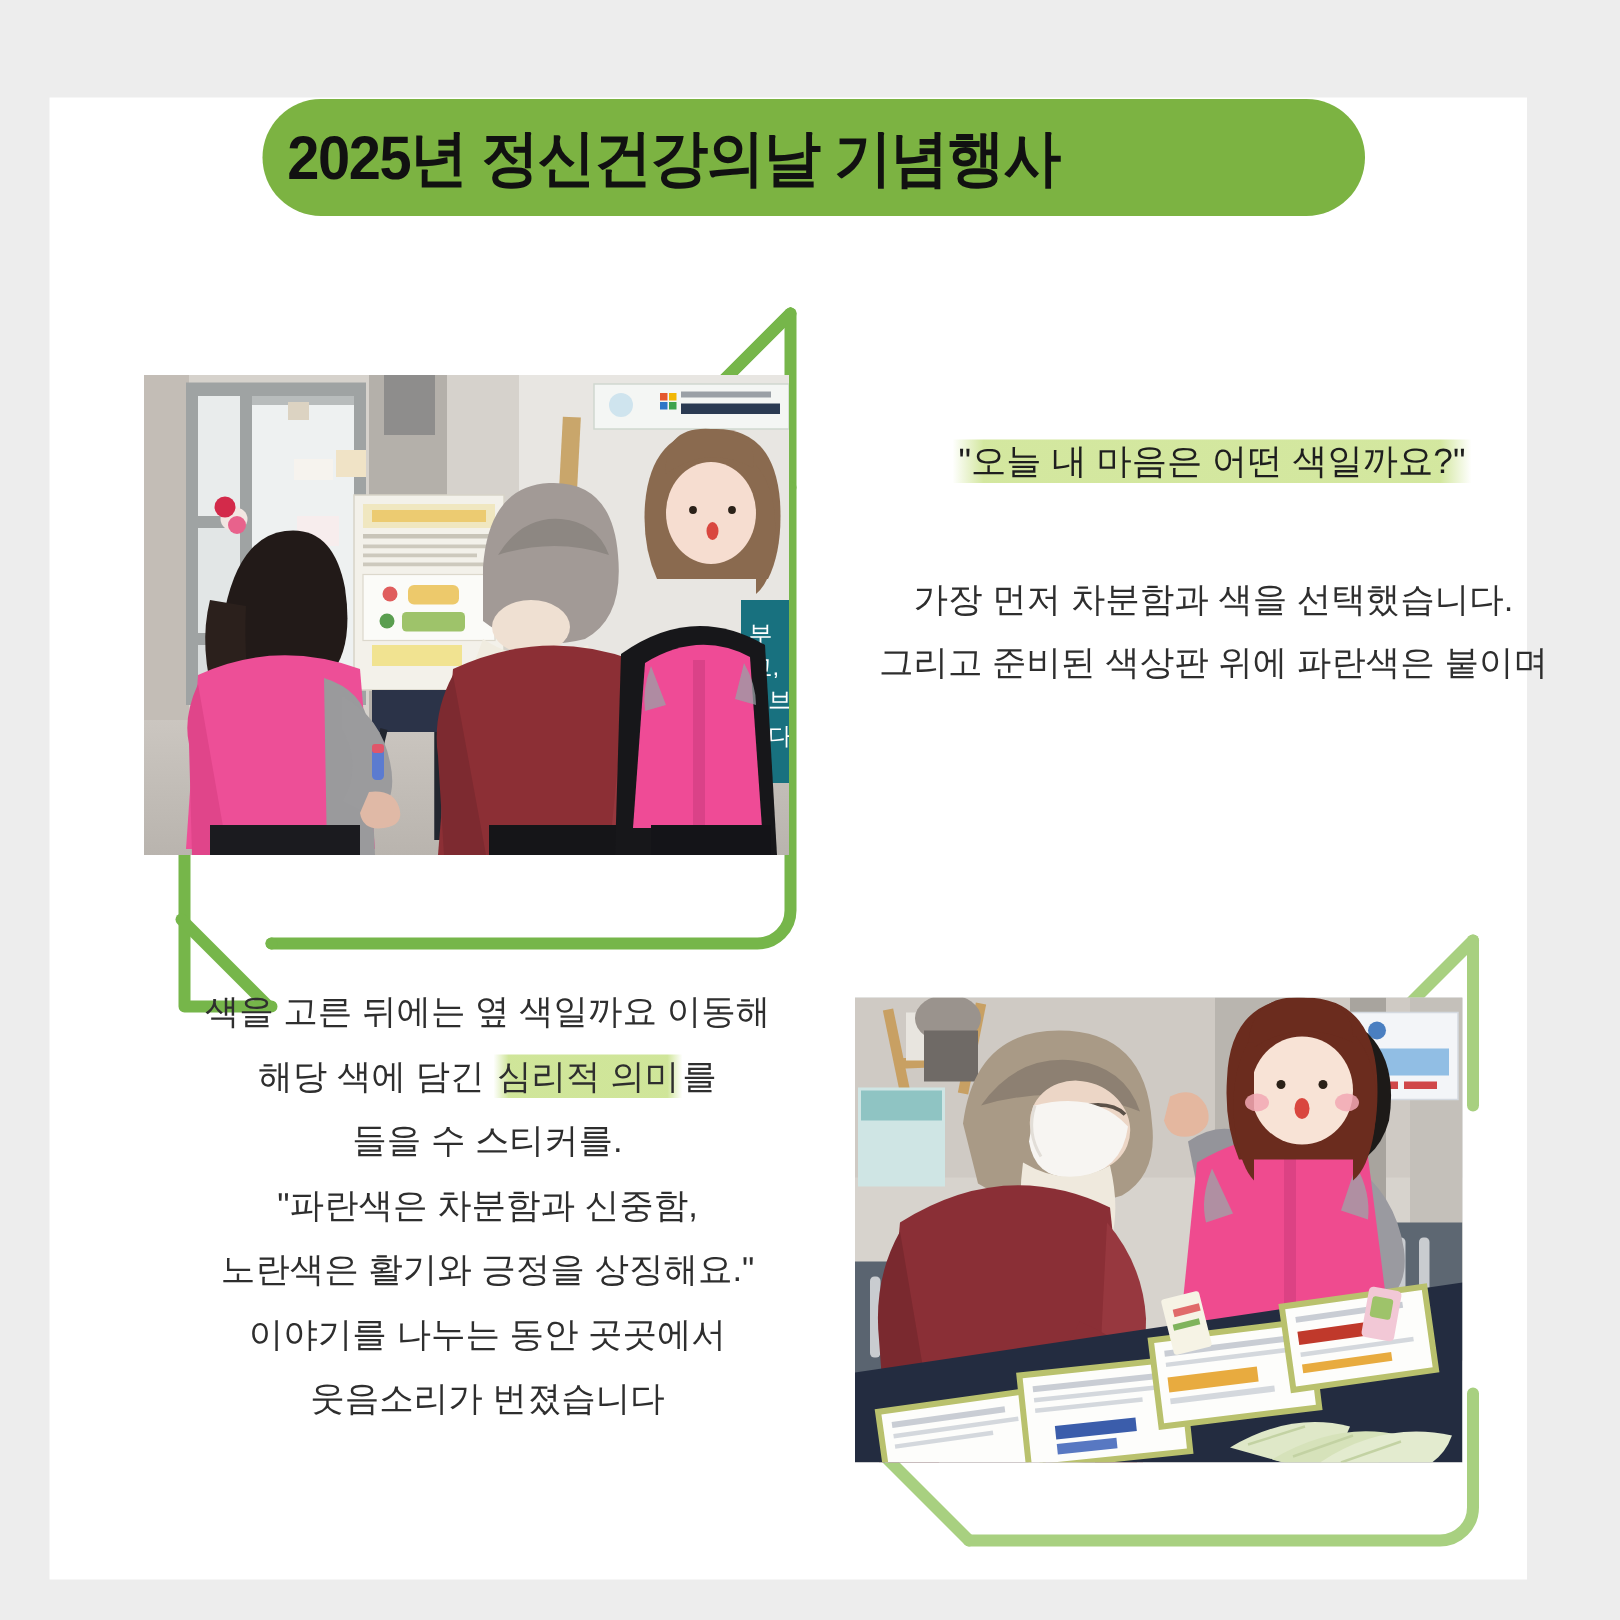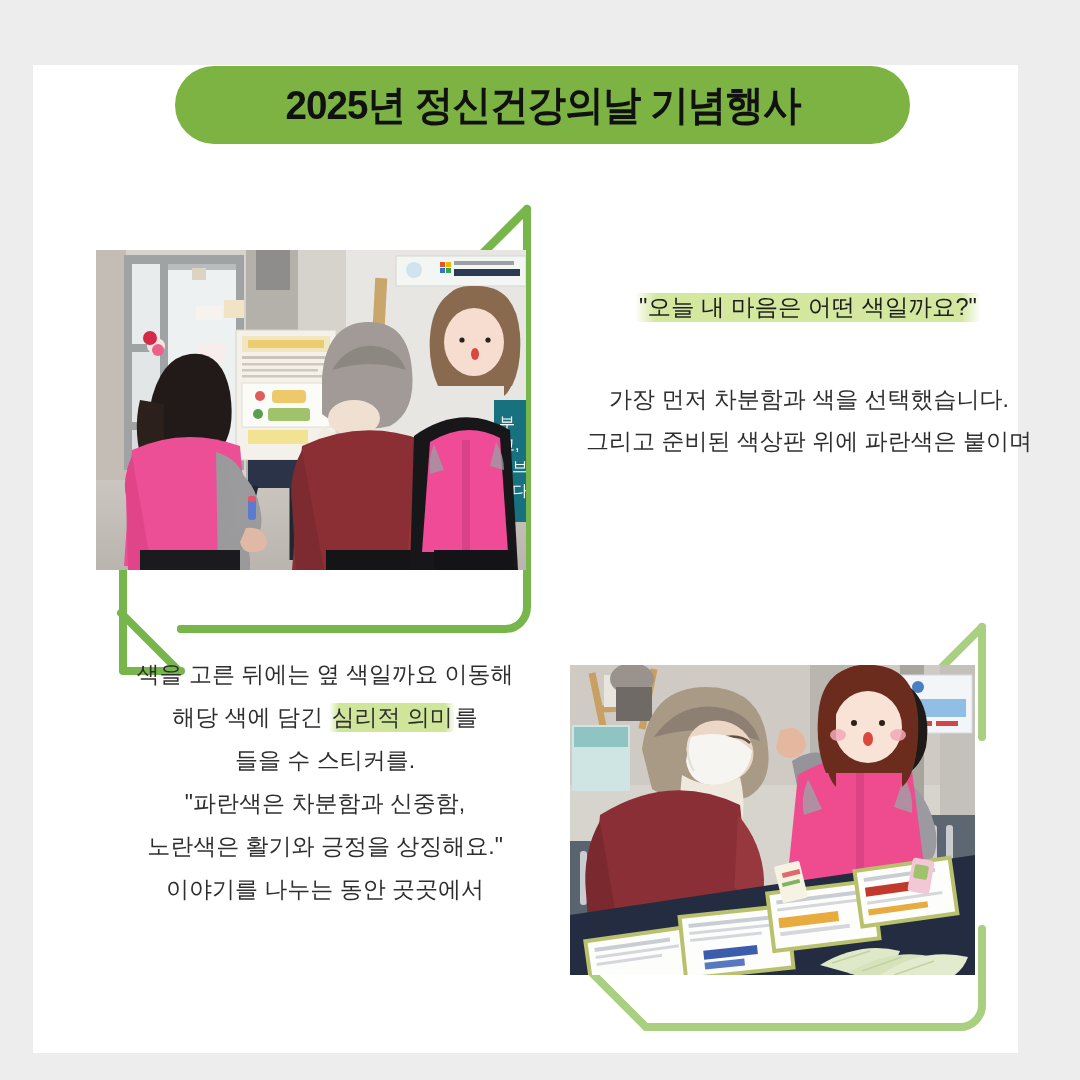--- a/index.html
+++ b/index.html
@@ -28,21 +28,21 @@
   #title-pill {
     position: absolute;
     left: 142px;
     top: 1px;
     width: 735px;
     height: 78px;
     background: #7cb342;
     border-radius: 39px;
     display: flex;
     align-items: center;
-    justify-content: center;
+    justify-content: flex-start;
   }
   #title-text {
     font-size: 41px;
     font-weight: bold;
     color: #111111;
     letter-spacing: -1px;
     white-space: nowrap;
     transform: scaleX(0.94);
   }
 
@@ -449,15 +449,16 @@
     </svg>
   </div>
 
   <div class="text-block" id="body-two">
     <span class="ln">색을 고른 뒤에는 옆 색일까요 이동해</span>
     <span class="ln"><span>해당 색에 담긴 </span><span class="hl">심리적 의미</span><span>를</span></span>
     <span class="ln">들을 수 스티커를.</span>
     <span class="ln">"파란색은 차분함과 신중함,</span>
     <span class="ln">노란색은 활기와 긍정을 상징해요."</span>
     <span class="ln">이야기를 나누는 동안 곳곳에서</span>
+    <span class="ln">웃음소리가 번졌습니다</span>
   </div>
 
 </div>
 
 </body></html>

